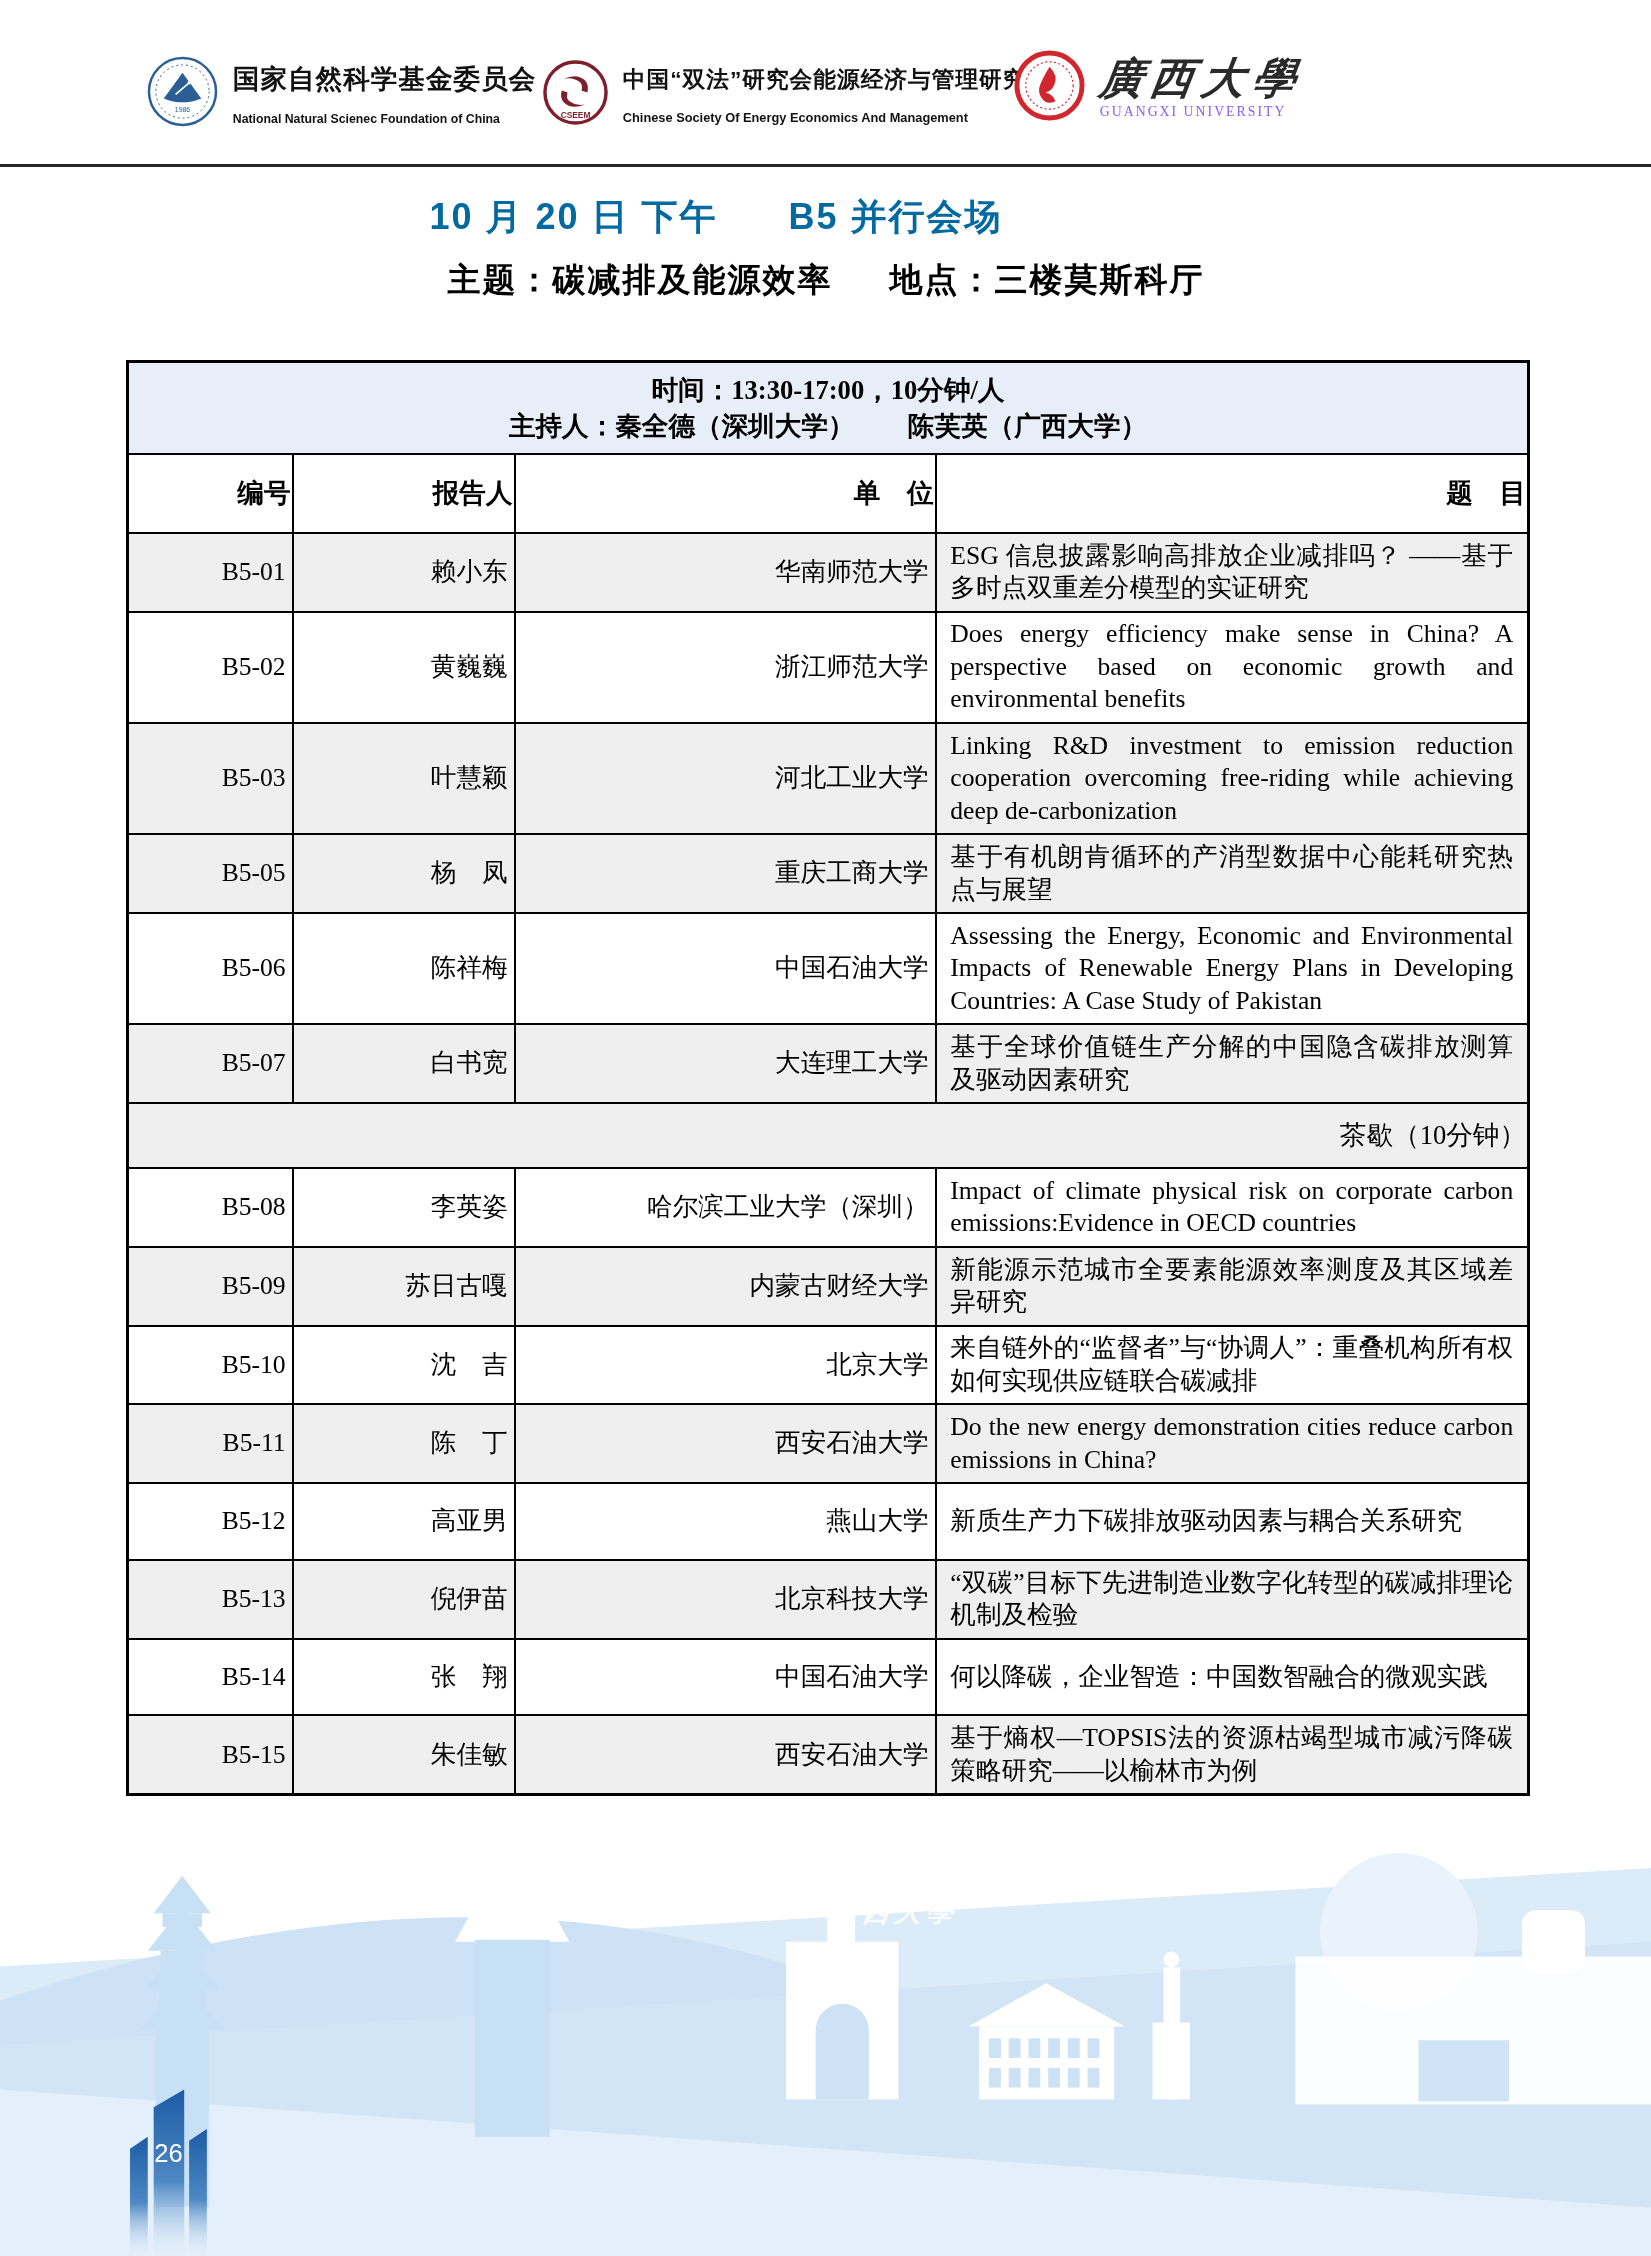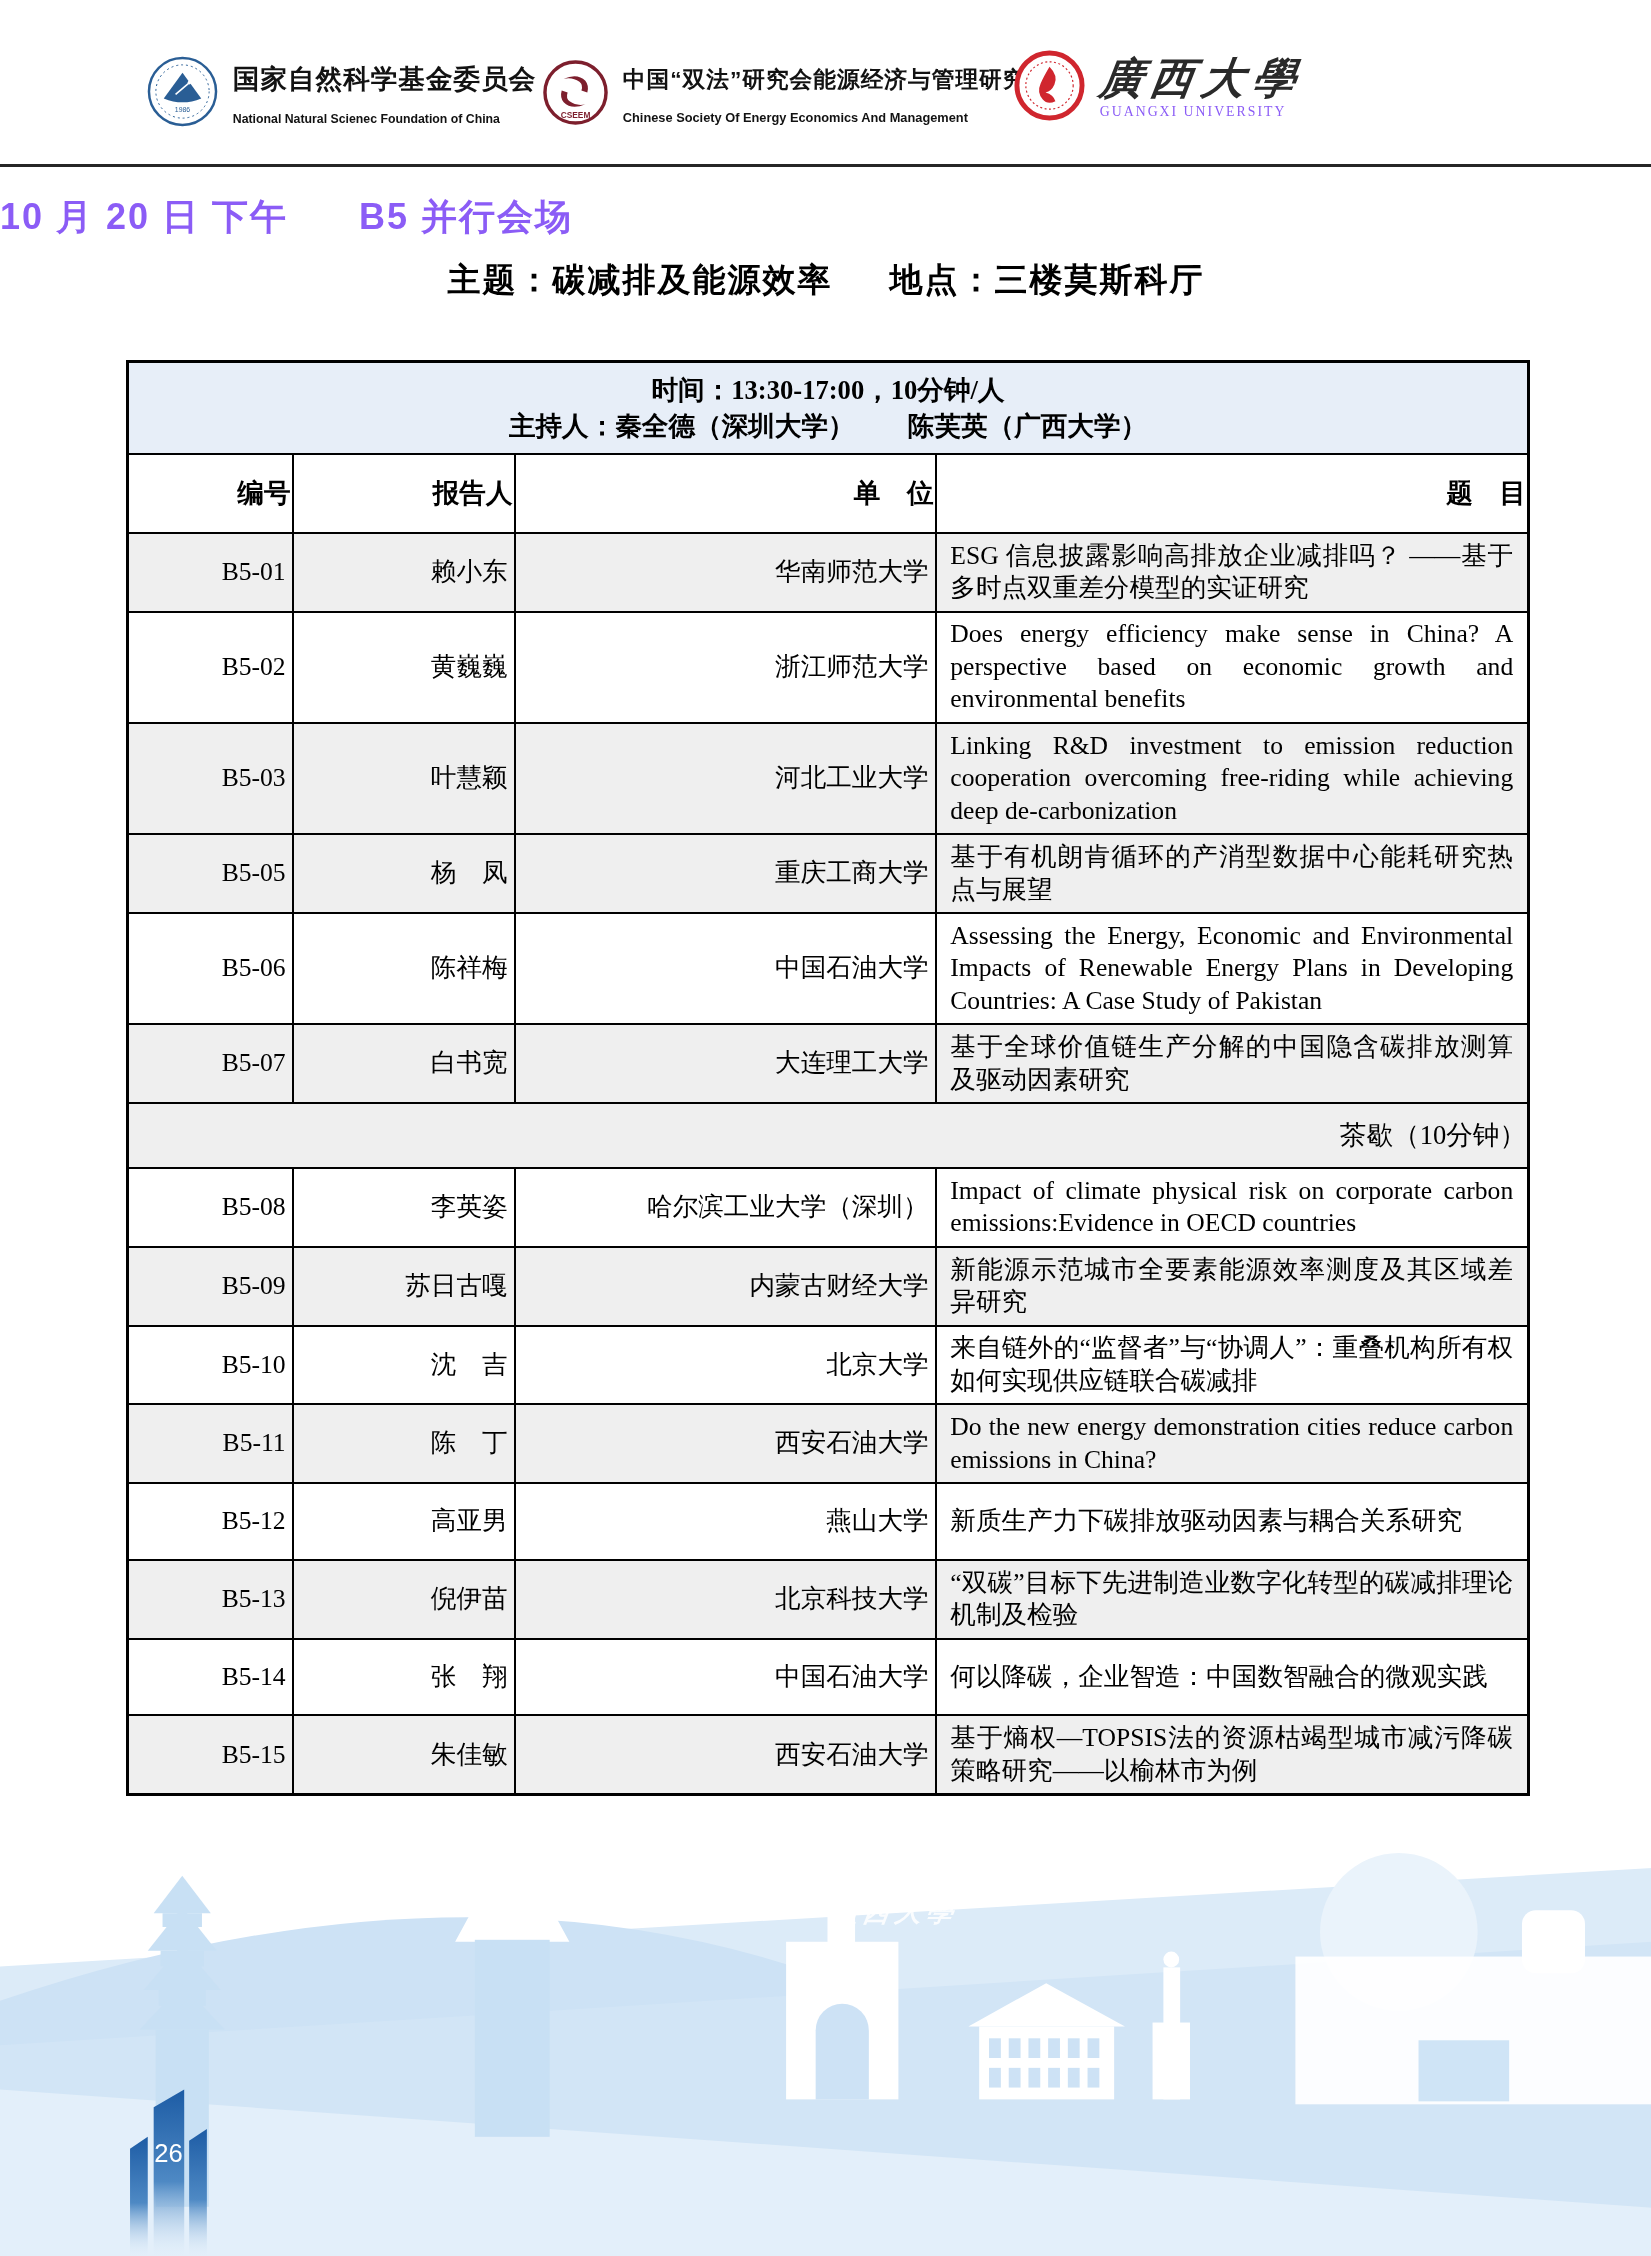--- a/index.html
+++ b/index.html
@@ -15,22 +15,22 @@
   .logo-text{display:flex;flex-direction:column;justify-content:center}
   .logo-text .cn{font-weight:bold;font-size:26.6px;letter-spacing:1px;color:#121212;white-space:nowrap}
   .logo-text .en{font-weight:bold;font-size:12.3px;color:#121212;margin-top:15px;white-space:nowrap}
   .lg2 .cn{font-size:22.7px}
   .lg2 .en{font-size:12.8px}
   .gxu-cal{font-family:"DejaVu Serif","Liberation Serif",serif;font-style:italic;font-weight:bold;
            font-size:43px;letter-spacing:7.9px;color:#2a2a2a;transform:skewX(-8deg);line-height:47px}
   .gxu-en{font-family:"Liberation Serif","DejaVu Serif",serif;font-size:13.8px;letter-spacing:2px;color:#8b5cf6;margin-top:2px}
   .header-rule{position:absolute;left:0;top:164px;width:1652px;height:3px;background:#262626;z-index:3}
   
-  .session-title{position:absolute;left:0;top:193px;width:1432px;text-align:left;
-    font-size:36px;font-weight:bold;color:#8b5cf6;z-index:3;letter-spacing:2px}
+  .session-title{position:absolute;left:0;top:193px;width:1432px;text-align:center;
+    font-size:36px;font-weight:bold;color:#0369a1;z-index:3;letter-spacing:2px}
   .session-title .gap{display:inline-block;width:71px}
   .session-sub{position:absolute;left:0;top:258px;width:1652px;text-align:center;
     font-size:33px;font-weight:bold;color:#000;z-index:3;letter-spacing:2px}
   .session-sub .gap{display:inline-block;width:57px}
   
   table.schedule{
     position:absolute;left:126px;top:360px;width:1400px;z-index:2;
     border-collapse:collapse;table-layout:fixed;
     font-family:"Liberation Serif","DejaVu Serif",serif;font-size:25.6px;border-radius:14px;
   }

